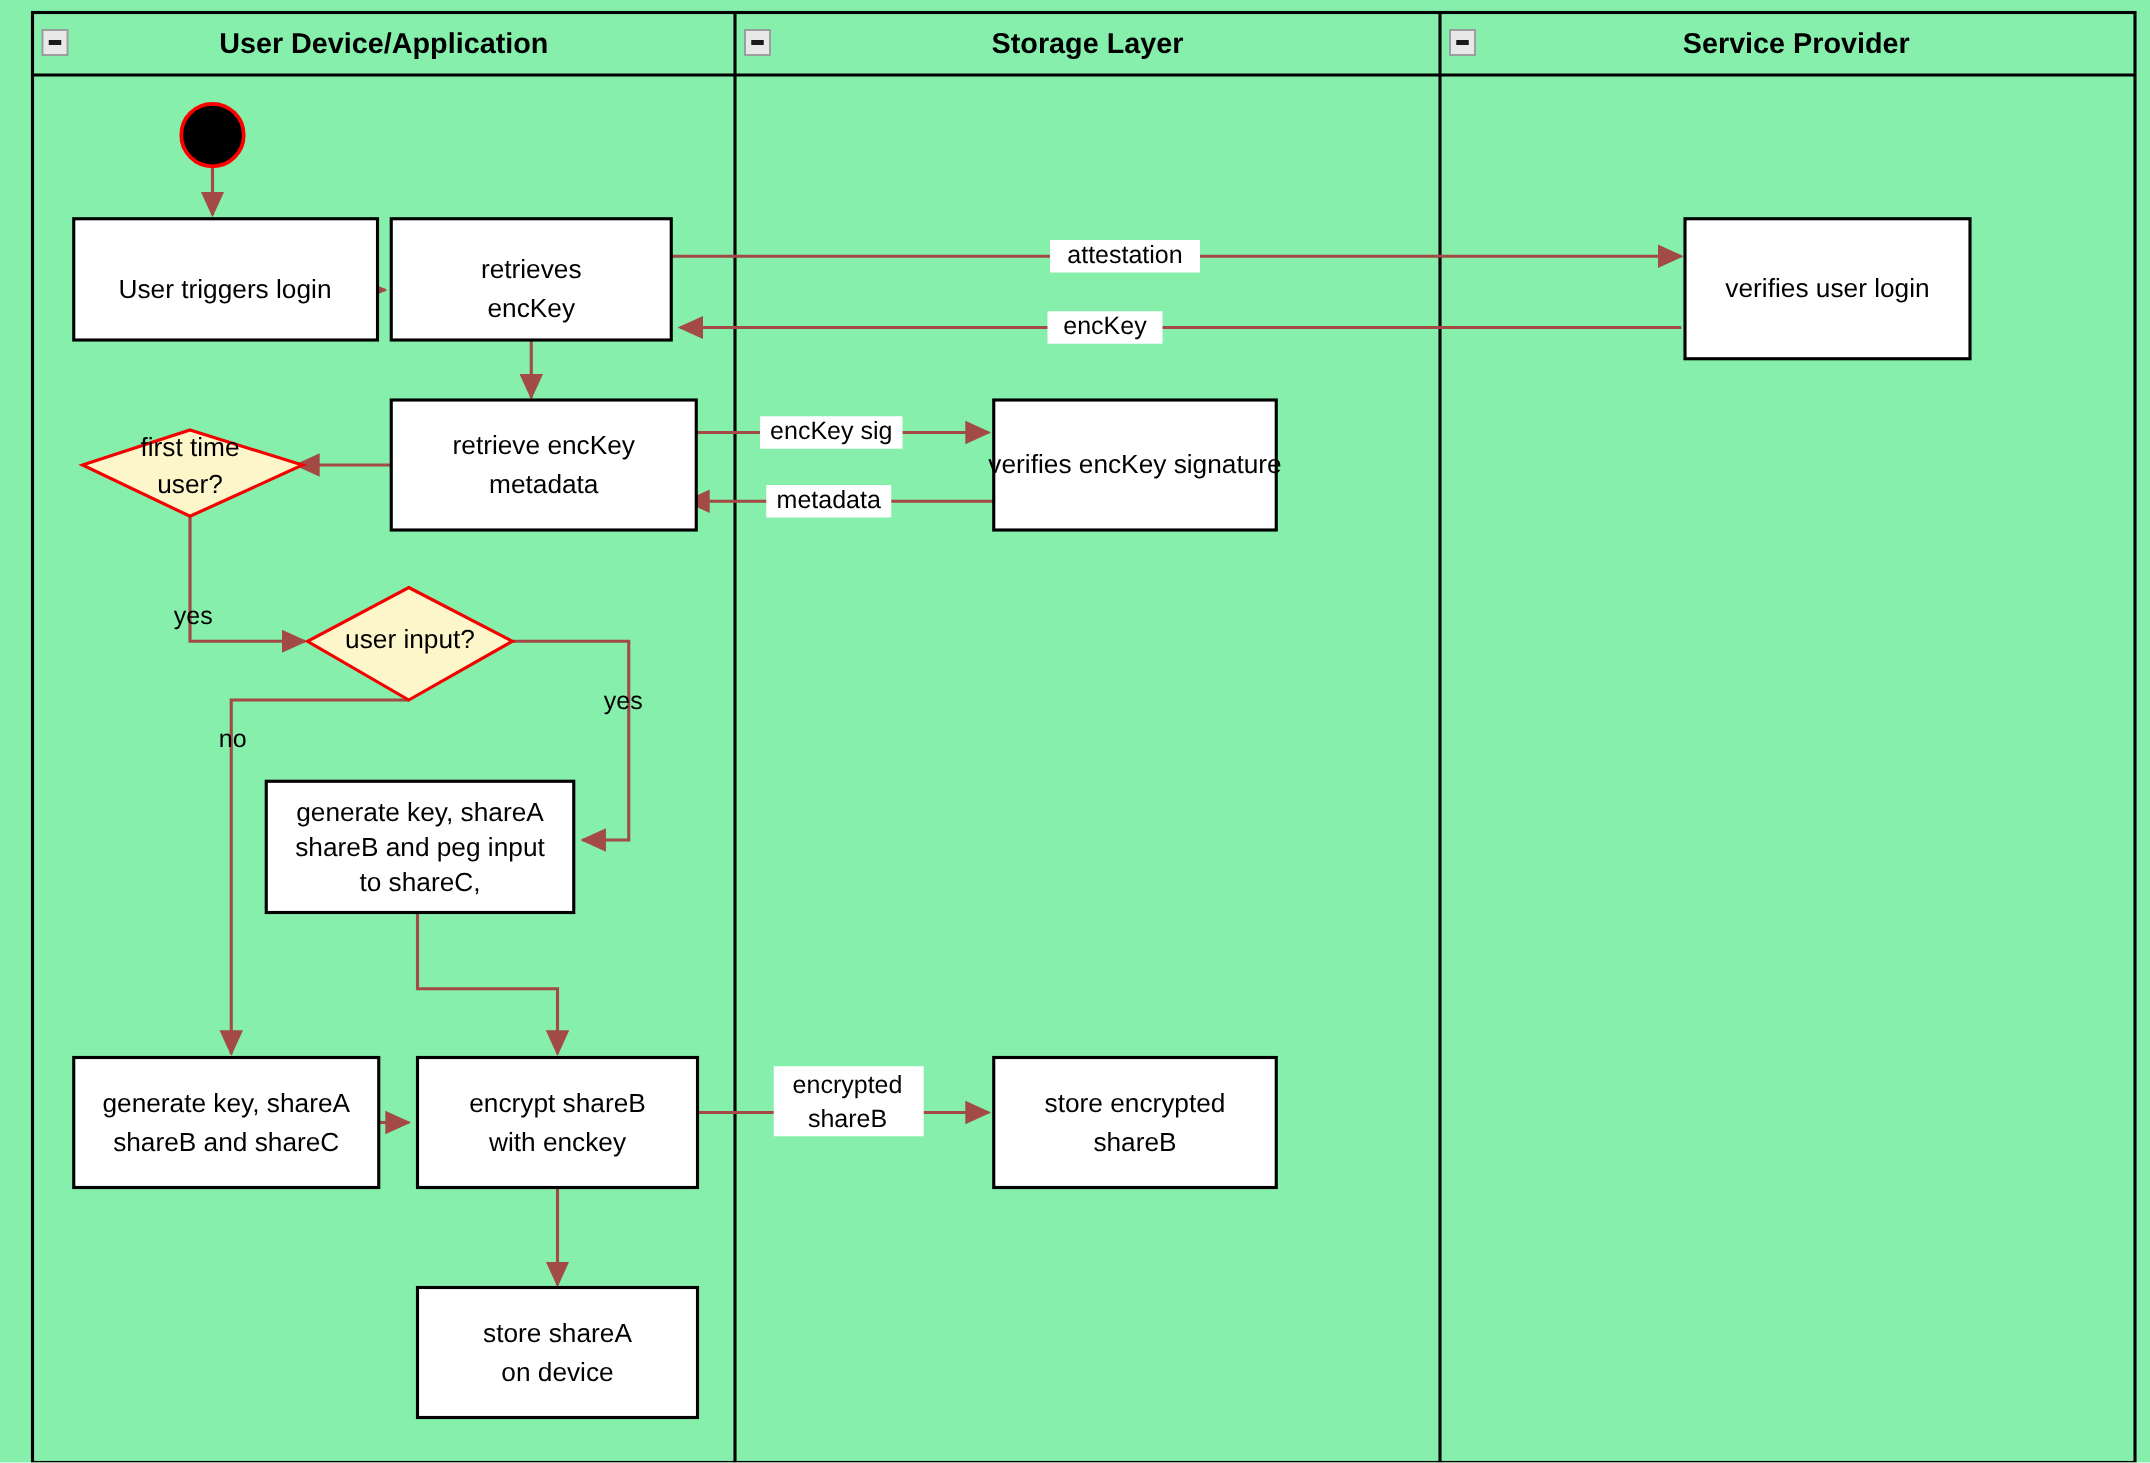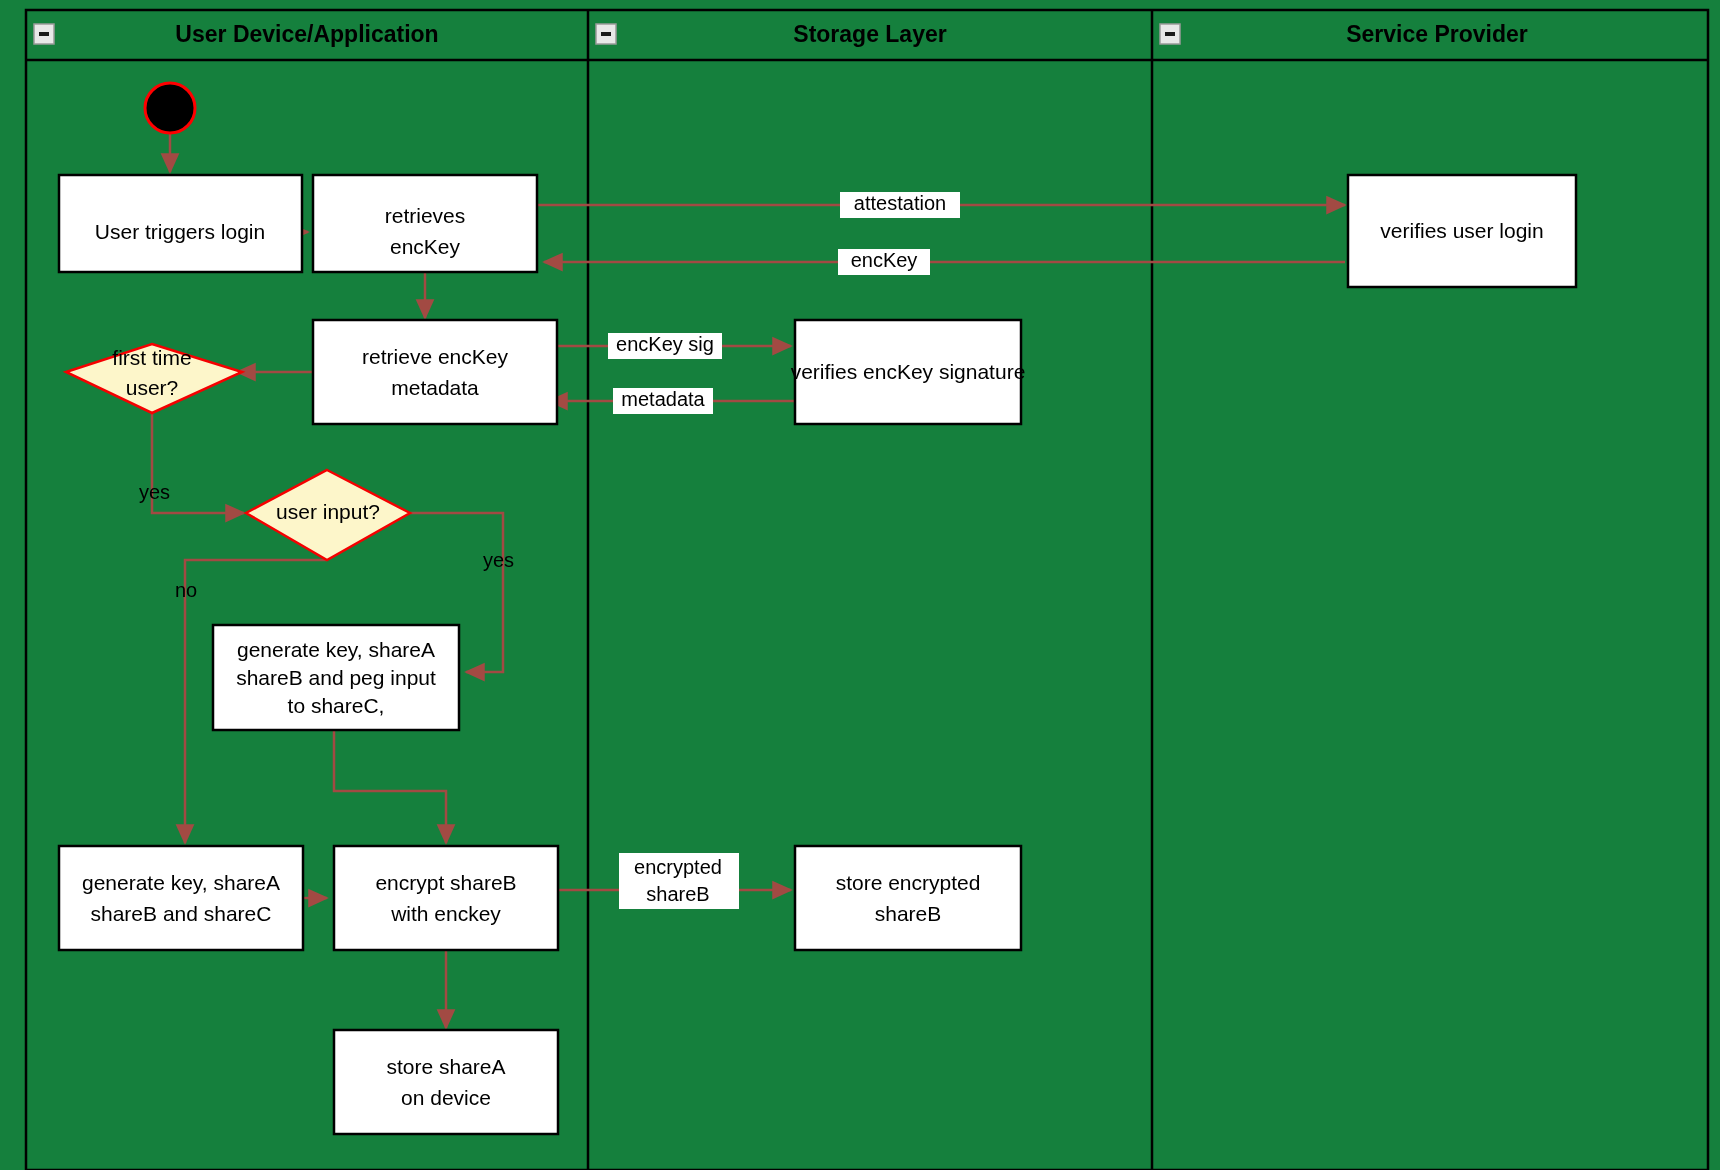--- a/index.html
+++ b/index.html
@@ -4,21 +4,21 @@
 <style>
   html, body {
     margin: 0;
     padding: 0;
     background: #ffffff;
   }
   #page {
     position: relative;
     width: 1720px;
     height: 1170px;
-    background: #15803d;
+    background: #86efac;
     font-family: "Liberation Sans", sans-serif;
     overflow: hidden;
   }
   svg.diagram {
     position: absolute;
     top: 0;
     left: 0;
     width: 1720px;
     height: 1170px;
   }

